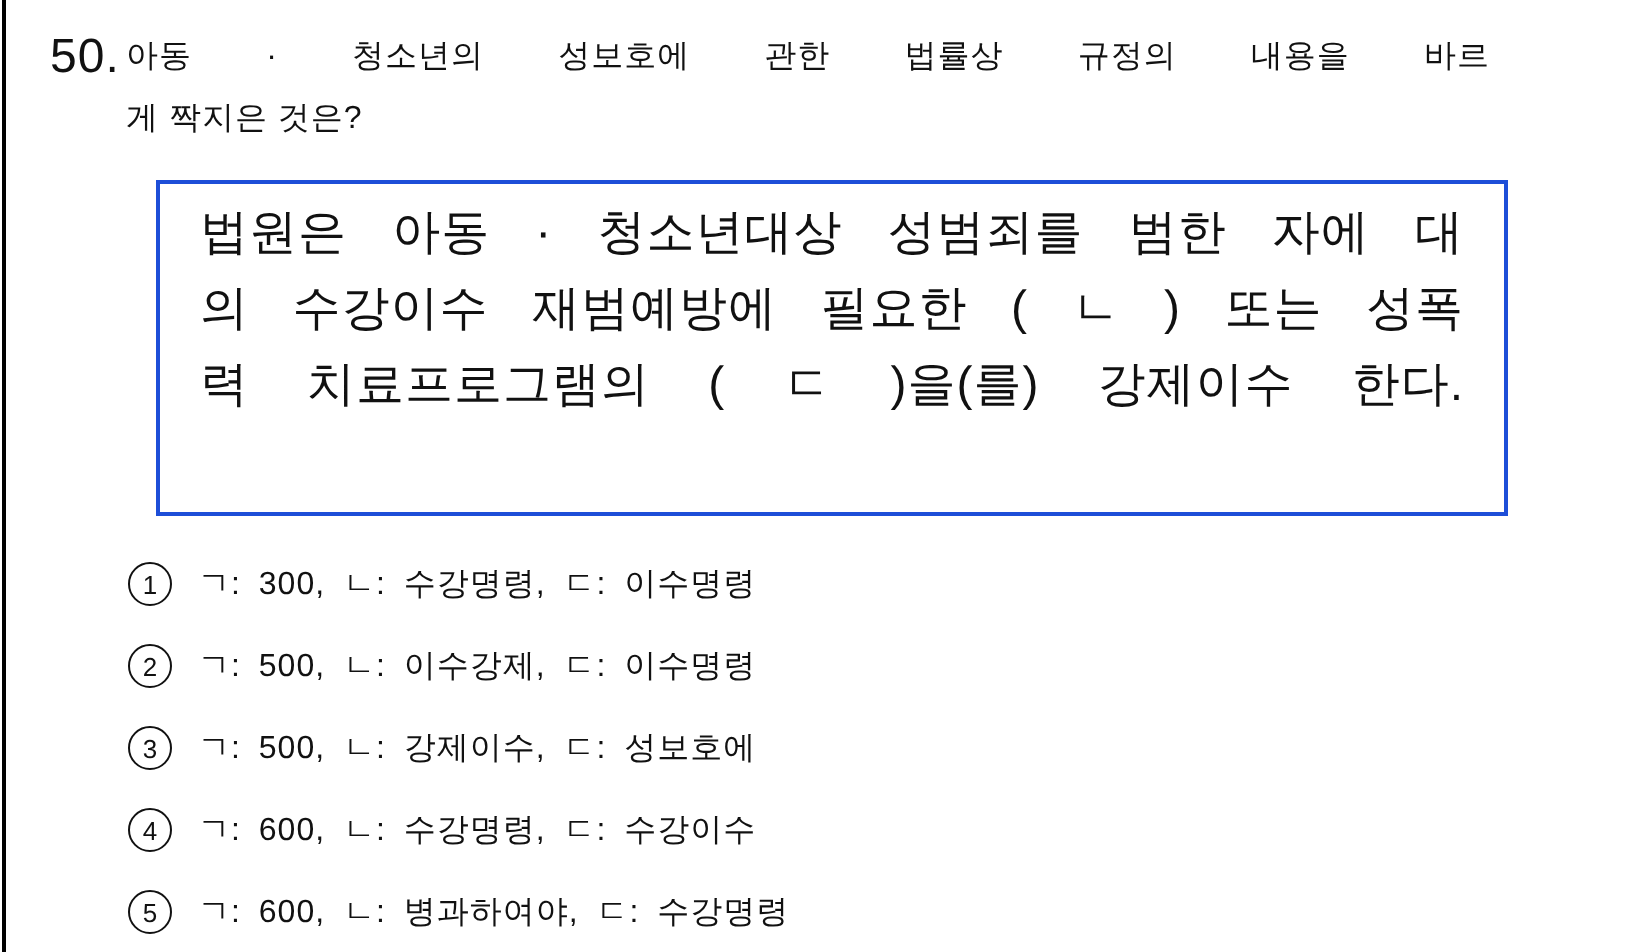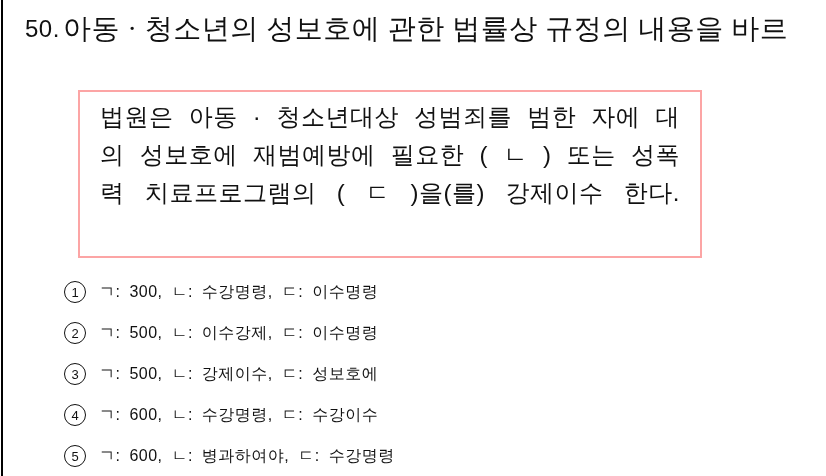--- a/index.html
+++ b/index.html
@@ -28,35 +28,34 @@
   }
   .question-number {
     flex: none;
     width: 38px;
     font-size: 24px;
     line-height: 31px;
     letter-spacing: 0.5px;
   }
   .question-text { width: 682px; }
   .q-line {
-    font-size: 28px;
+    font-size: 16px;
     line-height: 31px;
     letter-spacing: 0.5px;
     white-space: nowrap;
-    font-family: Liberation Serif, serif;
   }
   .q-line.stretch {
     text-align: justify;
     text-align-last: justify;
   }
   .passage-box {
     position: absolute;
     left: 78px; top: 90px;
-    width: 624px; height: 168px;
-    border: 2px solid #fca5a5;
+    width: 676px; height: 168px;
+    border: 2px solid #1d4ed8;
     padding: 6px 20px 0 20px;
     background: #ffffff;
   }
   .p-line {
     font-size: 24px;
     line-height: 38px;
     letter-spacing: 0.5px;
     white-space: nowrap;
     text-align: justify;
     text-align-last: justify;
@@ -96,26 +95,27 @@
 <body>
 
 <div class="page">
 
   <div class="column-divider"></div>
 
   <div class="question">
     <div class="question-number">50.</div>
     <div class="question-text">
       <div class="q-line stretch">아동 · 청소년의 성보호에 관한 법률상 규정의 내용을 바르</div>
+      <div class="q-line">게 짝지은 것은?</div>
     </div>
   </div>
 
   <div class="passage-box">
     <div class="p-line">법원은 아동 · 청소년대상 성범죄를 범한 자에 대</div>
-    <div class="p-line">의 성보호에 재범예방에 필요한 ( ㄴ ) 또는 성폭</div>
+    <div class="p-line">의 수강이수 재범예방에 필요한 ( ㄴ ) 또는 성폭</div>
     <div class="p-line">력 치료프로그램의 ( ㄷ )을(를) 강제이수 한다.</div>
   </div>
 
   <div class="choices">
 
     <div class="choice">
       <span class="choice-marker">1</span>
       <span class="choice-text">ㄱ: 300, ㄴ: 수강명령, ㄷ: 이수명령</span>
     </div>
 

